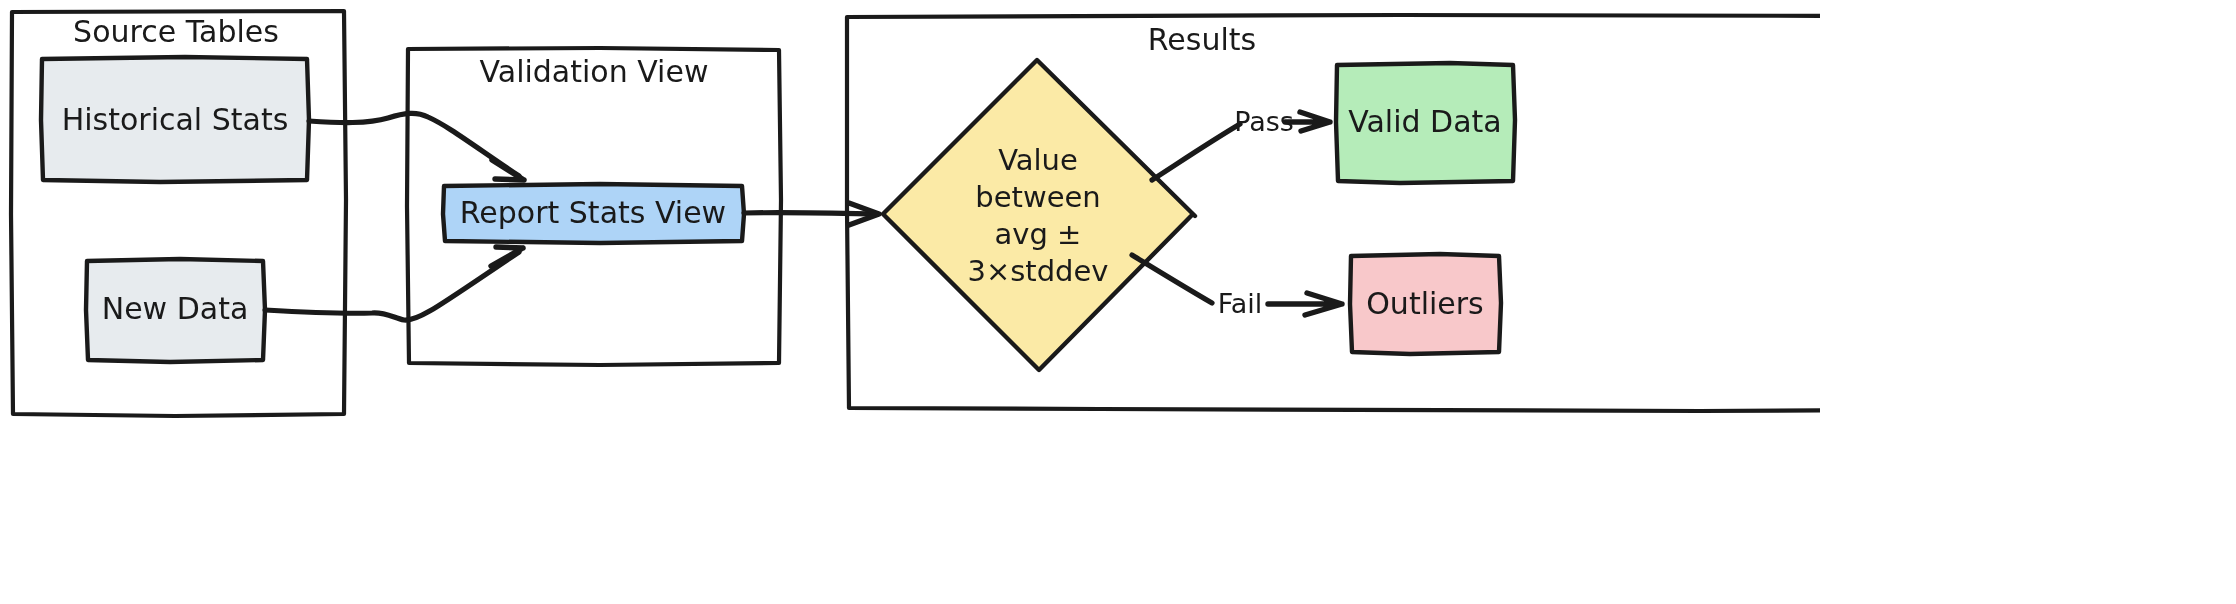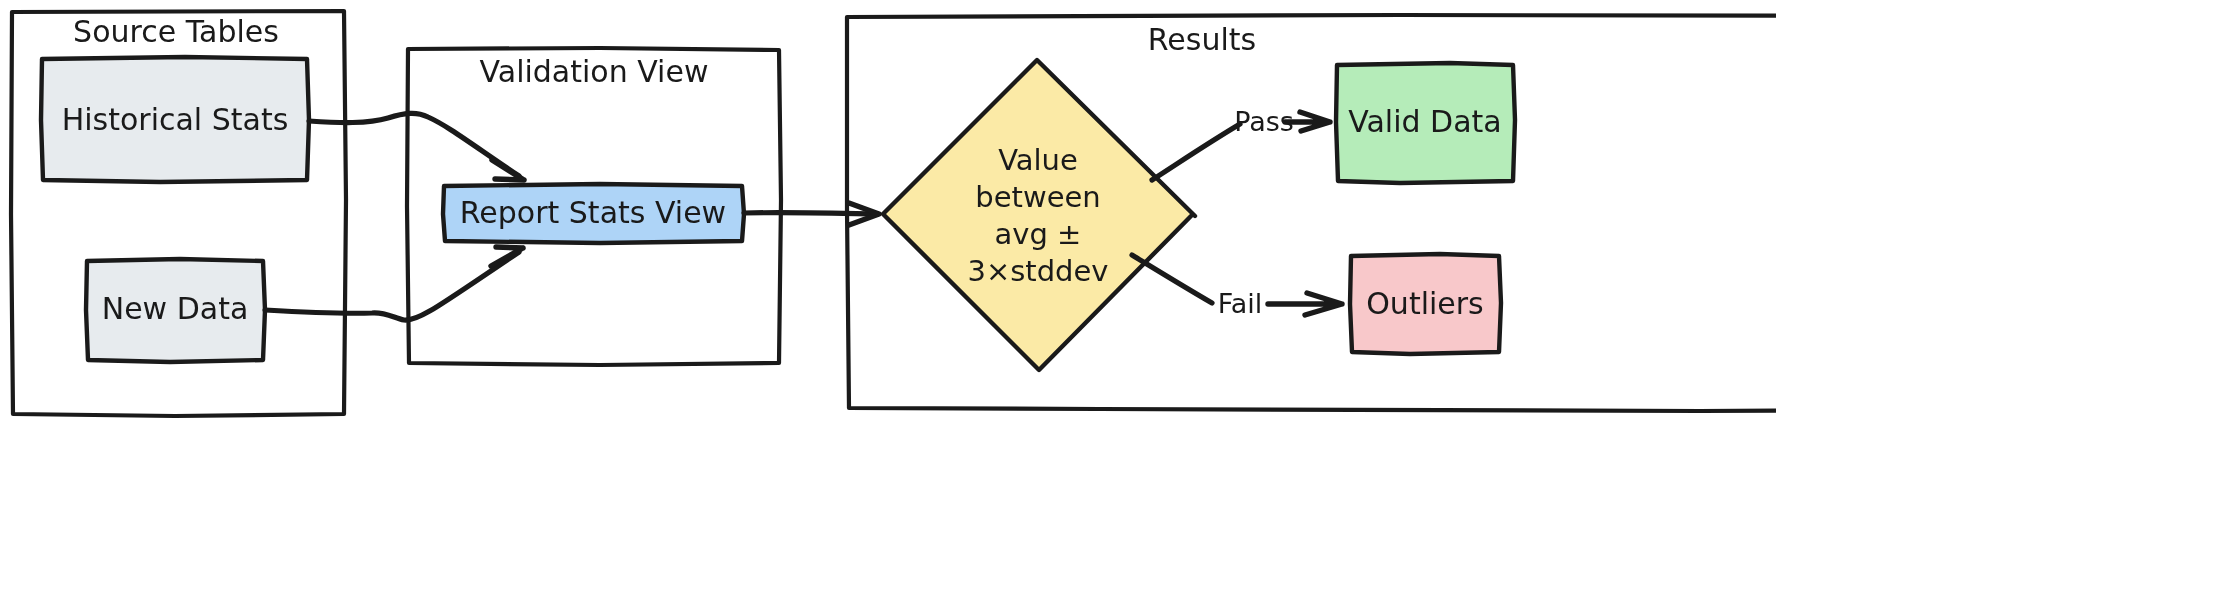--- a/index.html
+++ b/index.html
@@ -7,20 +7,21 @@
     padding: 0;
     background: #ffffff;
   }
   #canvas {
     position: relative;
     width: 1776px;
     height: 604px;
     background: #ffffff;
     font-family: "DejaVu Sans", sans-serif;
     overflow: hidden;
+    padding-left: 44px;
   }
   #diagram {
     position: absolute;
     left: 0;
     top: 0;
     width: 2236px;
     height: 604px;
   }
   .node-label,
   .group-label,

